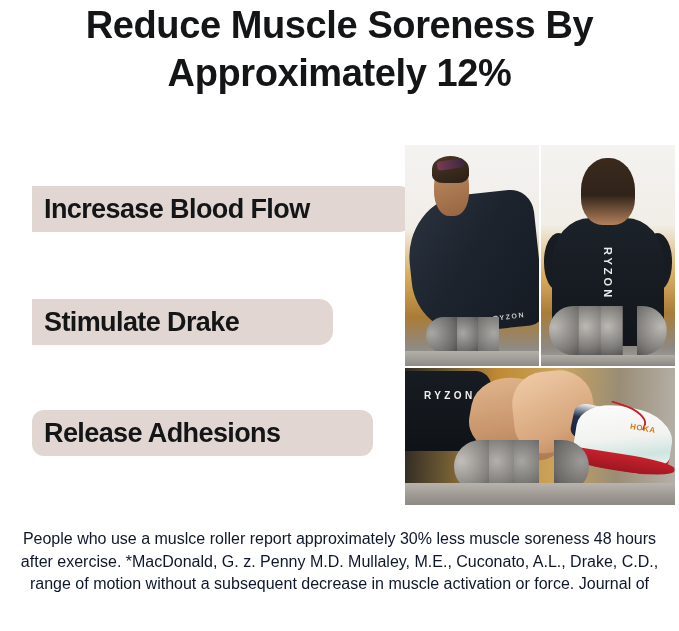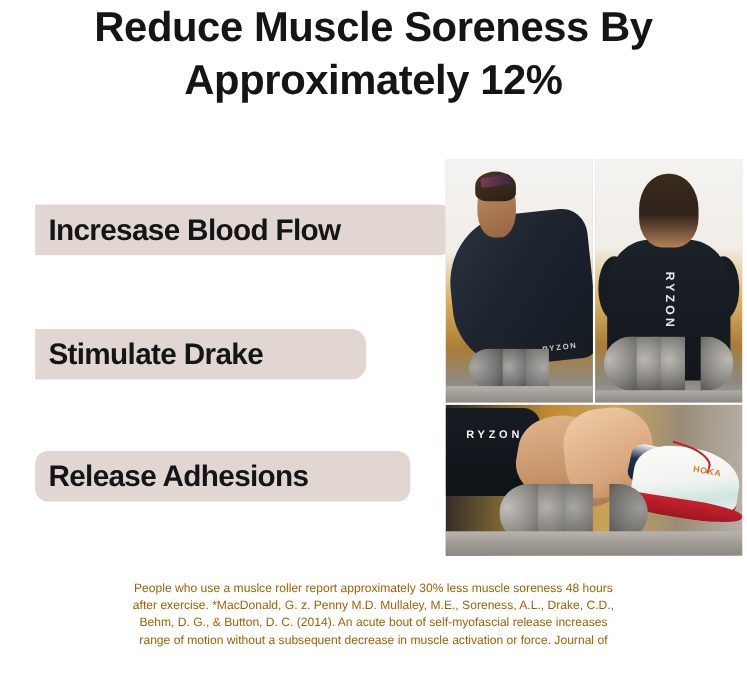--- a/index.html
+++ b/index.html
@@ -291,23 +291,23 @@
     background: linear-gradient(180deg, #b8b4ad 0%, #9c9891 55%, #8a8681 100%);
   }
 
   
   .footnote {
     position: absolute;
     left: 18px;
     top: 528px;
     width: 643px;
     text-align: center;
-    font-size: 11px;
+    font-size: 16px;
     line-height: 1.42;
-    color: #a16207;
+    color: #0f172a;
     font-family: "Liberation Sans", sans-serif;
   }
   .footnote .fn-p { margin: 0; }
 </style>
 </head>
 <body>
 
 <div class="page">
 
   <div class="headline">
@@ -363,18 +363,17 @@
       <div class="ph-3-swoosh"></div>
       <div class="ph-3-hoka">HOKA</div>
       <div class="ph-3-roller"></div>
       <div class="ph-3-ground"></div>
     </div>
 
   </div>
 
   <div class="footnote">
     <p class="fn-p">People who use a muslce roller report approximately 30% less muscle soreness 48 hours</p>
-    <p class="fn-p">after exercise. *MacDonald, G. z. Penny M.D. Mullaley, M.E., Soreness, A.L., Drake, C.D.,</p>
-    <p class="fn-p">Behm, D. G., &amp; Button, D. C. (2014). An acute bout of self-myofascial release increases</p>
+    <p class="fn-p">after exercise. *MacDonald, G. z. Penny M.D. Mullaley, M.E., Cuconato, A.L., Drake, C.D.,</p>
     <p class="fn-p">range of motion without a subsequent decrease in muscle activation or force. Journal of</p>
   </div>
 
 </div>
 
 </body></html>

